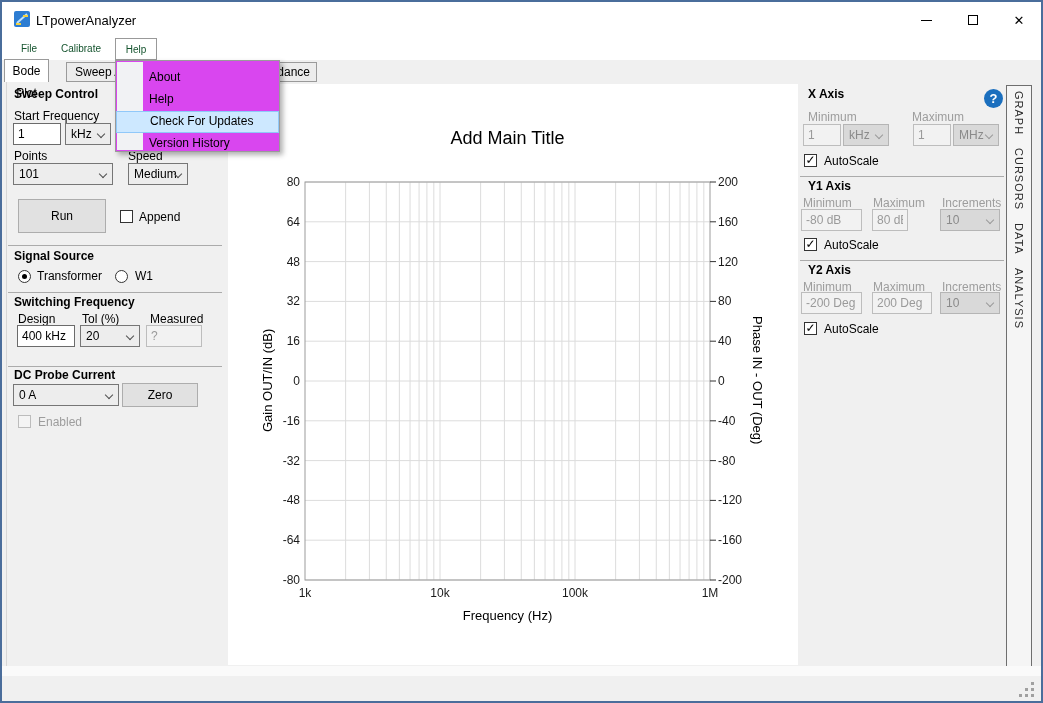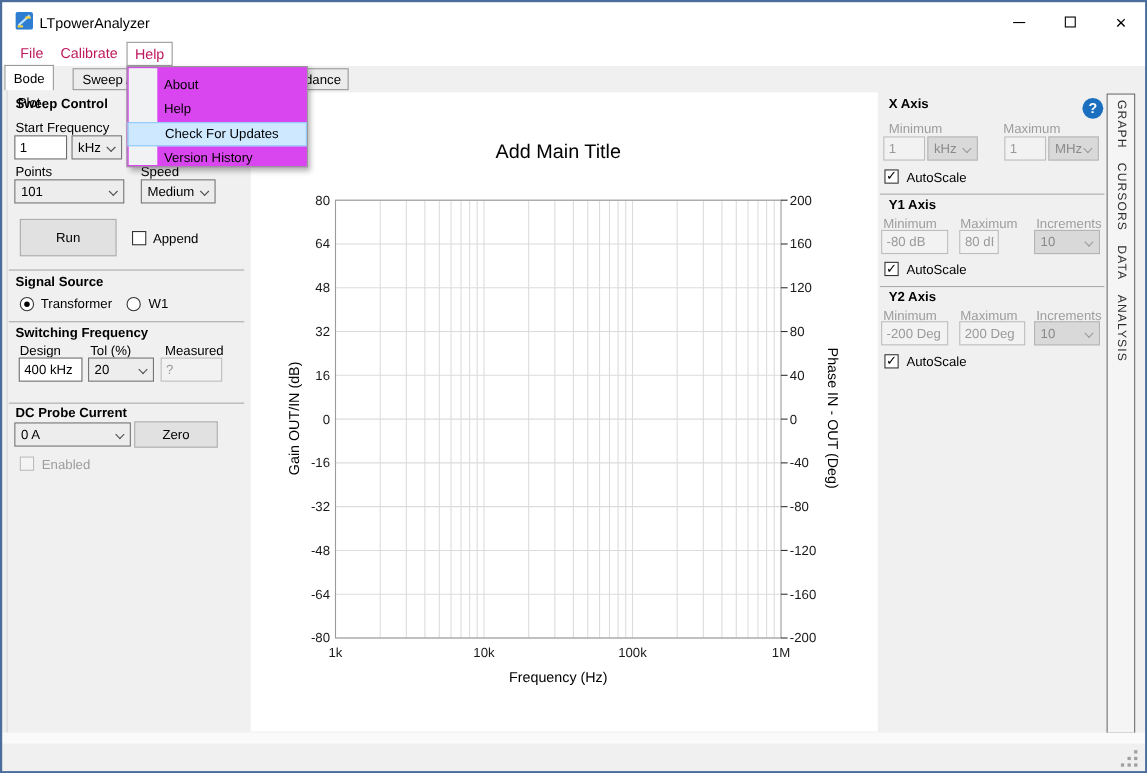--- a/index.html
+++ b/index.html
@@ -8,21 +8,21 @@
   .abs{position:absolute;}
   .frame{position:absolute;inset:0;border:2px solid #4a6d9b;z-index:60;pointer-events:none;}
 
   
   .titlebar-bg{left:0;top:0;width:1043px;height:60px;background:#ffffff;}
   .app-title{left:36px;top:13px;font-size:13px;color:#000;}
   .win-btn{top:2px;width:46px;height:36px;display:flex;align-items:center;justify-content:center;}
   .min-glyph{width:11px;height:1px;background:#000;}
   .max-glyph{width:10px;height:10px;border:1px solid #000;}
   .close-glyph{font-size:13px;color:#000;}
-  .menu-item{top:38px;height:22px;line-height:22px;text-align:center;font-size:13px;color:#be185d;}
+  .menu-item{top:38px;height:22px;line-height:22px;text-align:center;font-size:10px;color:#14532d;}
   .menu-item.open{border:1px solid #999;background:#fff;}
 
   
   .tab{top:62px;height:20px;background:#ececec;border:1px solid #9a9a9a;font-size:12px;line-height:18px;color:#000;}
   .tab.selected{top:59px;height:23px;background:#fff;border-bottom:none;line-height:22px;}
   .subtab-frag{left:284px;top:87px;width:47px;height:19px;background:#f0f0f0;border:1px solid #b0b0b0;}
 
   
   .pane-line-v{left:6px;top:82px;width:1px;height:584px;background:#d6d6d6;}
   .section-title{font-size:12px;font-weight:bold;color:#000;}
@@ -105,21 +105,21 @@
   <div class="abs subtab-frag"></div>
 
   <div class="abs pane-line-v"></div>
   <div class="abs section-title" style="left:14px;top:87px">Sweep Control</div>
   <div class="abs lbl" style="left:14px;top:109px">Start Frequency</div>
   <input class="fld" style="left: 13px; top: 123px; width: 48px;" readonly="" value="1">
   <div class="combo" style="left:65px;top:123px;width:46px"><span>kHz</span><span class="chev"></span></div>
   <div class="abs lbl" style="left:14px;top:149px">Points</div>
   <div class="abs lbl" style="left:128px;top:149px">Speed</div>
   <div class="combo" style="left:13px;top:163px;width:100px"><span>101</span><span class="chev"></span></div>
-  <div class="combo" style="left:128px;top:163px;width:68px"><span>Medium</span><span class="chev"></span></div>
+  <div class="combo" style="left:128px;top:163px;width:60px"><span>Medium</span><span class="chev"></span></div>
   <div class="btn" style="left:18px;top:199px;width:88px;height:34px">Run</div>
   <div class="cb" style="left:120px;top:210px"></div>
   <div class="abs lbl" style="left:139px;top:210px">Append</div>
 
   <div class="abs sep" style="left:8px;top:245px;width:214px"></div>
   <div class="abs section-title" style="left:14px;top:249px">Signal Source</div>
   <div class="radio selected" style="left:18px;top:270px">
       <span class="dot"></span>
     </div>
   <div class="abs lbl" style="left:37px;top:269px">Transformer</div>

